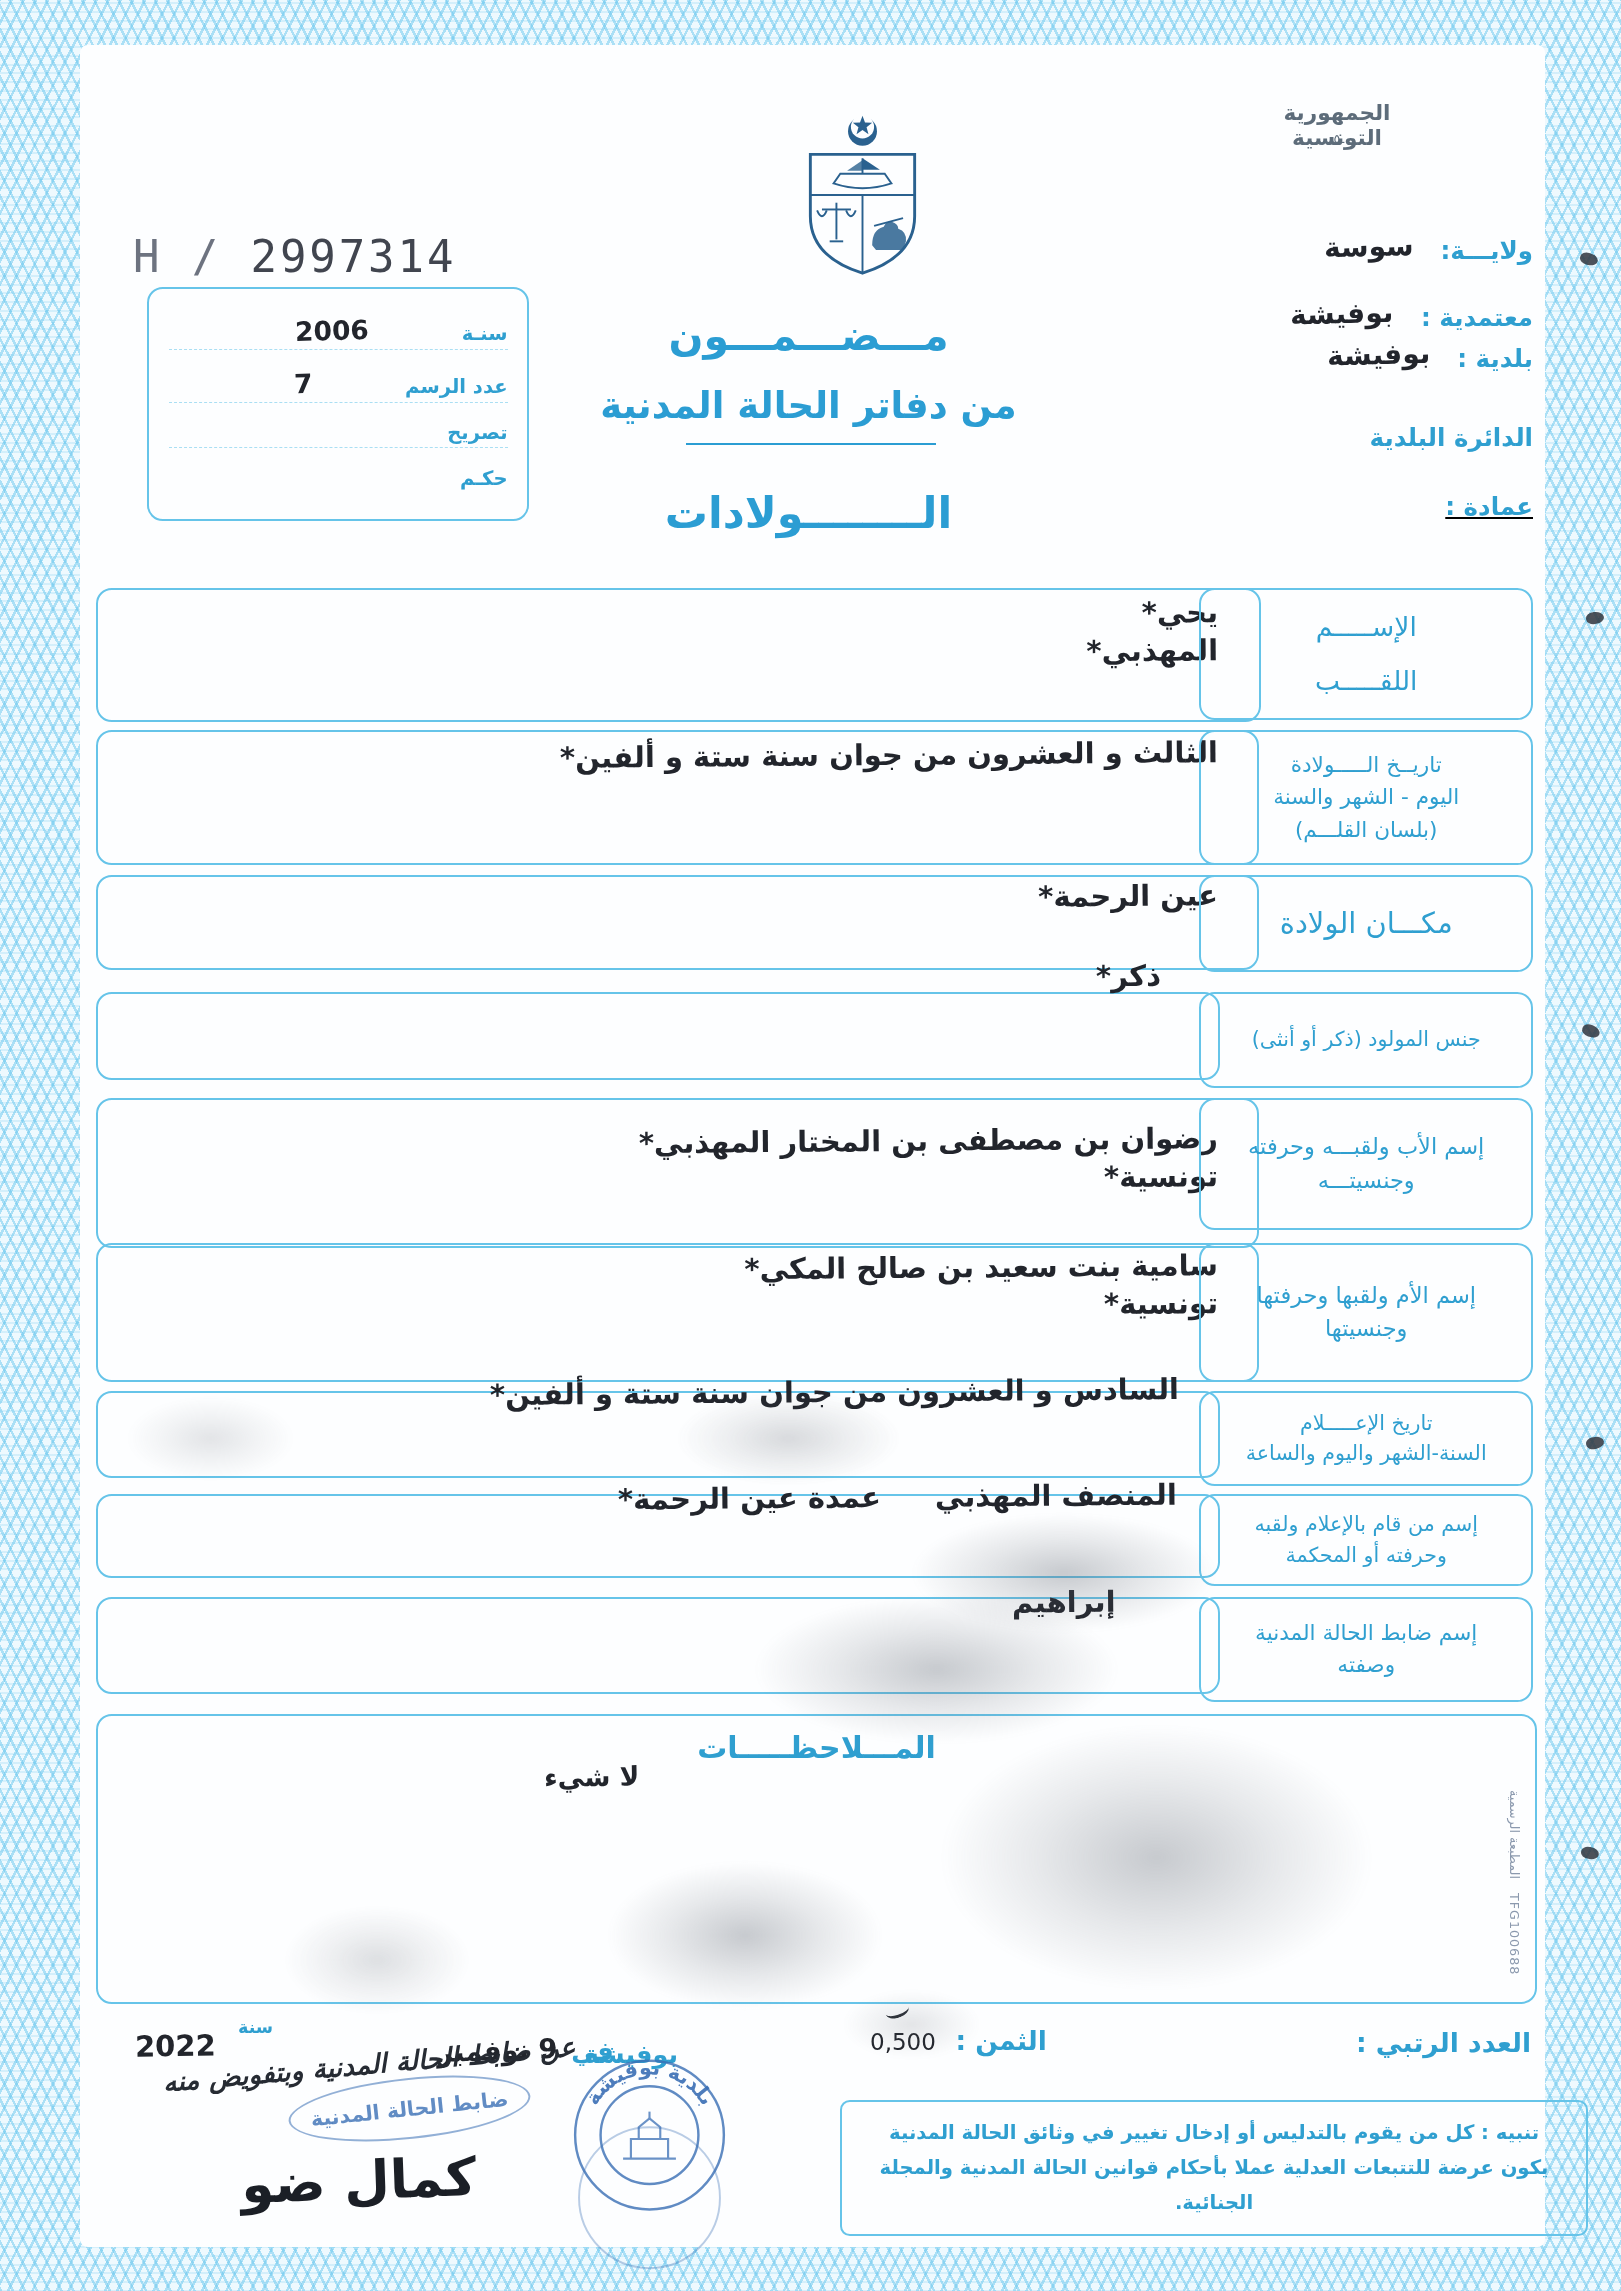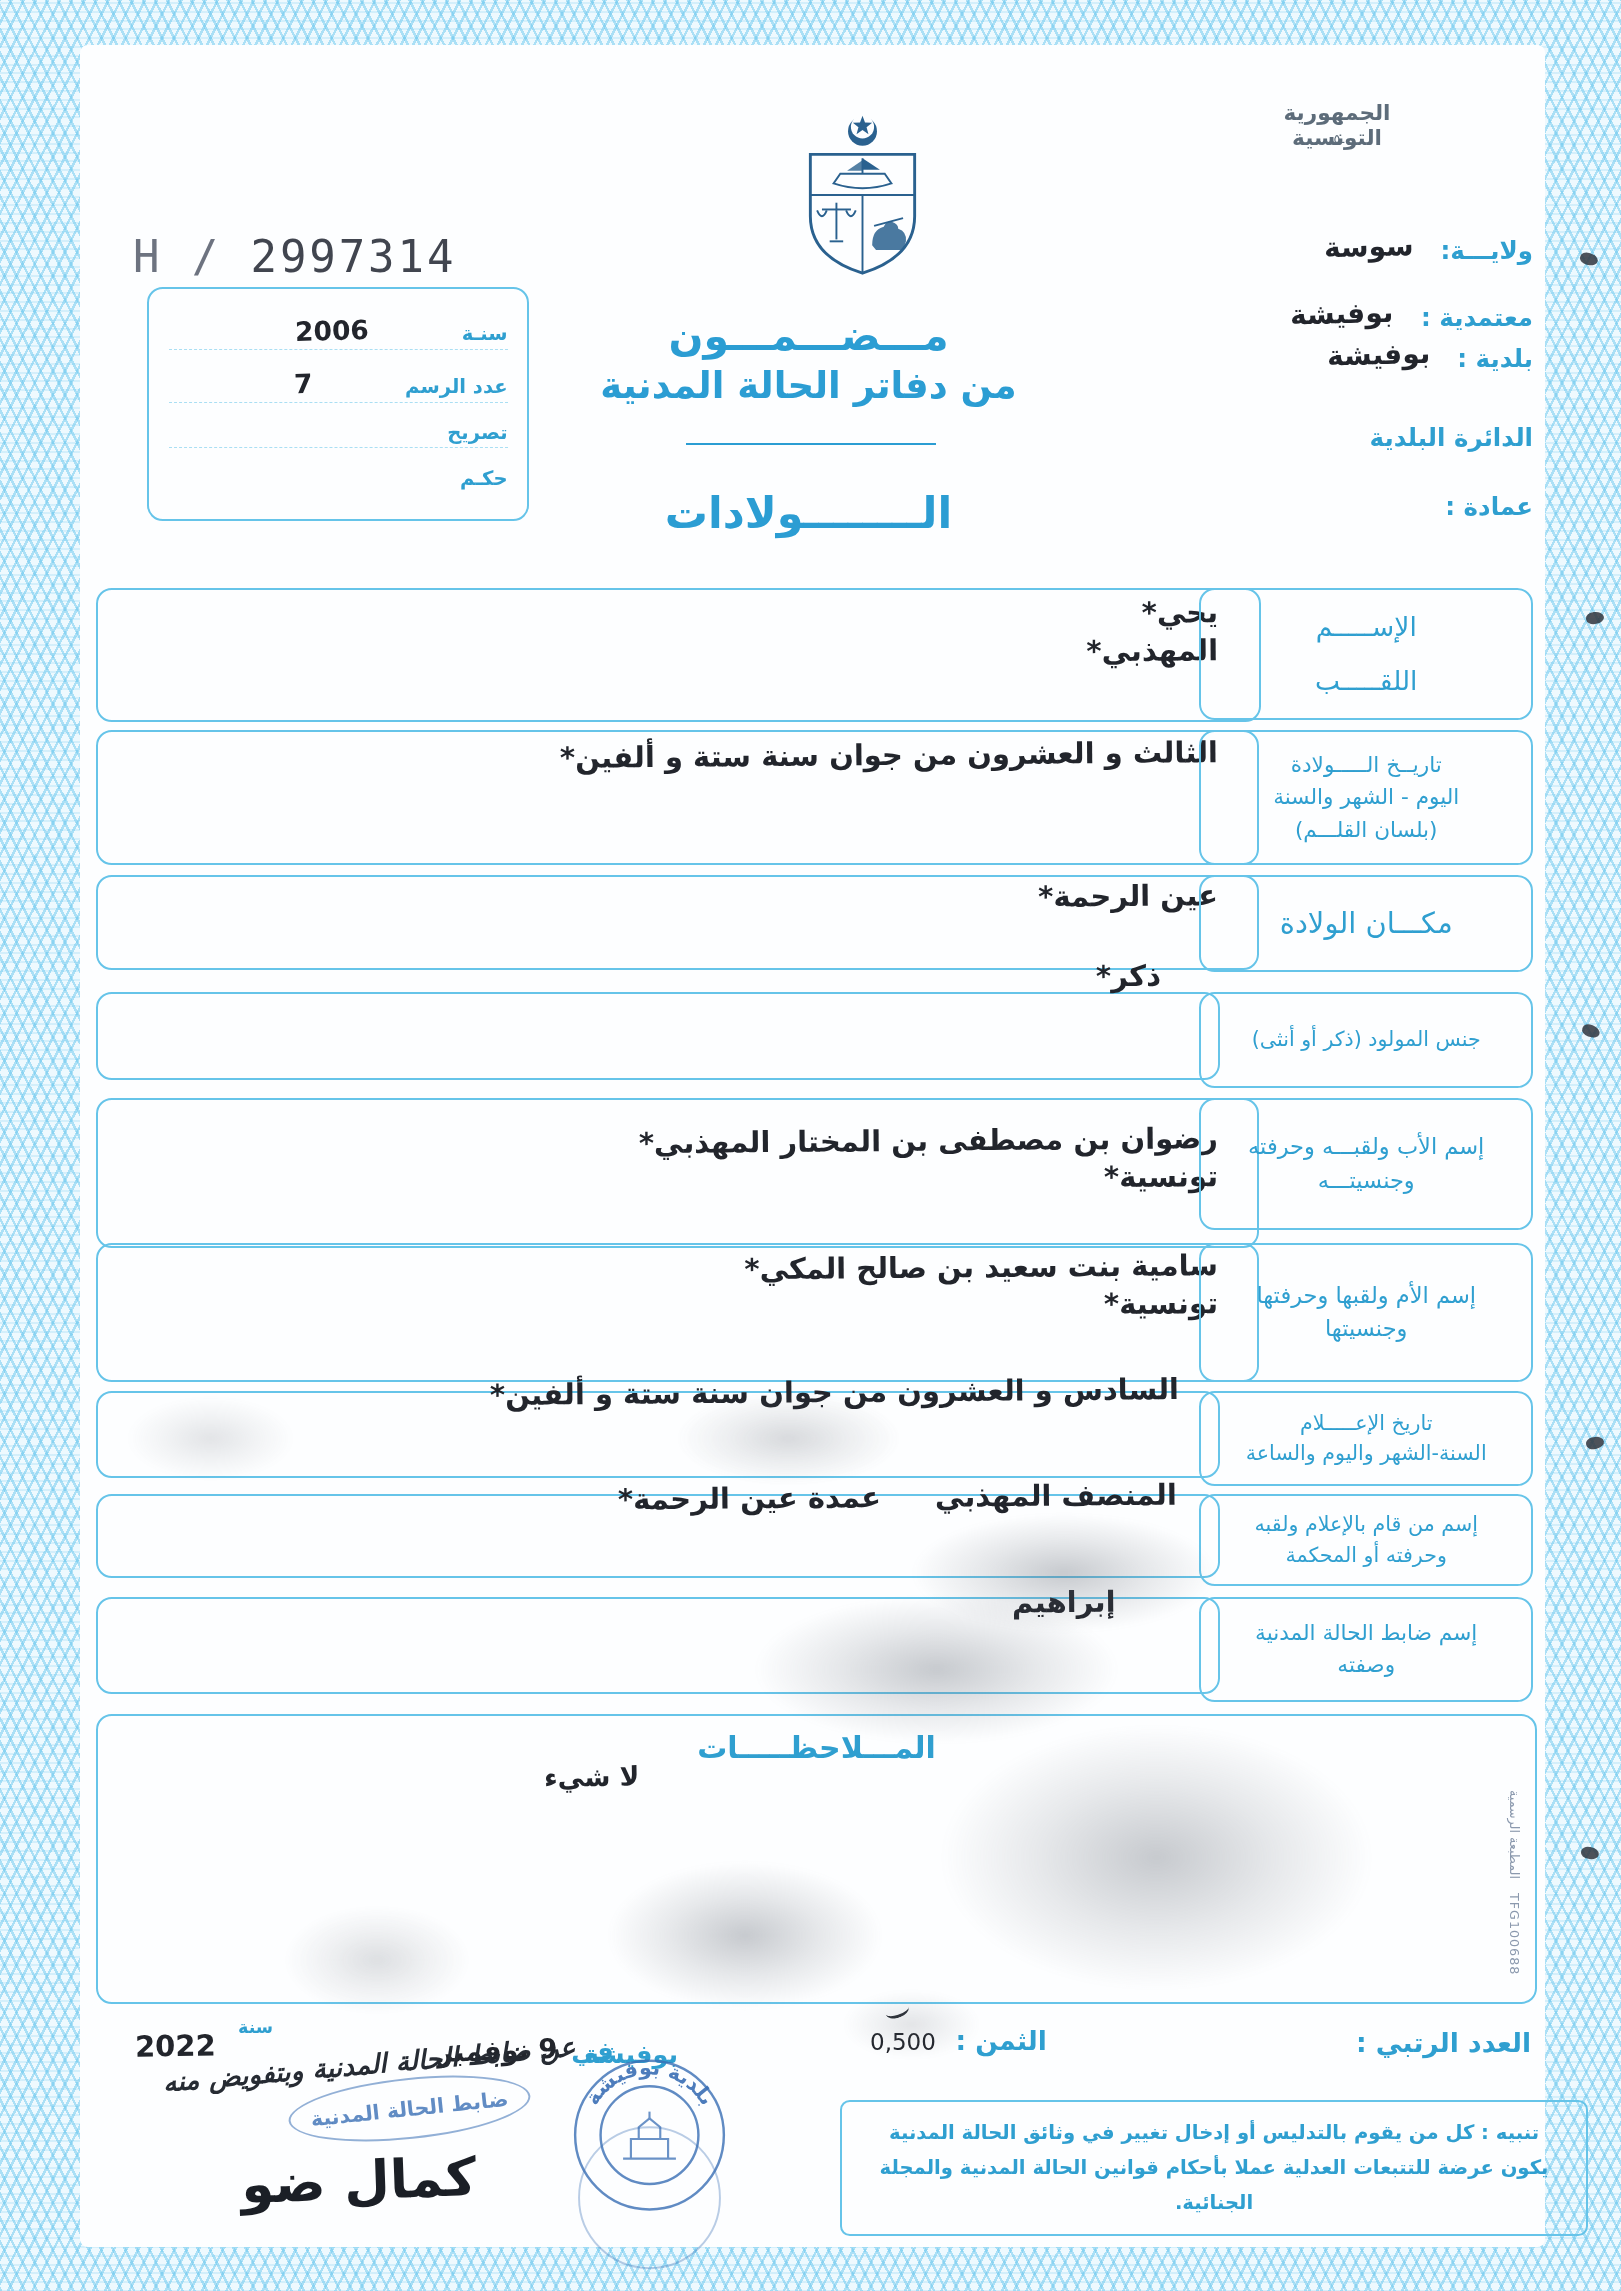--- a/index.html
+++ b/index.html
@@ -19,26 +19,26 @@
   .serial-prefix{color:#6d7380;}
 
   .regbox{position:absolute;left:147px;top:287px;width:339px;height:214px;direction:rtl;display:flex;flex-direction:column;justify-content:space-evenly;padding:7.8px 19.6px;}
   .reg-row{display:flex;align-items:baseline;border-bottom:1px dashed rgba(102,196,233,.55);padding-bottom:2.9px;}
   .reg-row:last-child{border-bottom:none;}
   .reg-label{color:#2f9fd0;font-size:19.6px;font-weight:bold;}
   .reg-value{color:#22252c;font-weight:bold;font-size:26.5px;margin-right:93px;transform:rotate(-1.5deg);}
 
   .emblem{position:absolute;left:794px;top:110px;width:137px;height:169px;}
   .t1{position:absolute;left:578px;top:312px;width:461px;text-align:center;font-size:41px;font-weight:bold;color:#2b9dd3;direction:rtl;}
-  .t2{position:absolute;left:549px;top:364px;width:519px;text-align:center;font-size:37px;font-weight:bold;color:#2b9dd3;direction:rtl;}
+  .t2{position:absolute;left:549px;top:384px;width:519px;text-align:center;font-size:37px;font-weight:bold;color:#2b9dd3;direction:rtl;}
   .t2u{position:absolute;left:686px;top:443px;width:250px;border-top:2.9px solid #2b9dd3;}
   .t3{position:absolute;left:578px;top:488px;width:461px;text-align:center;font-size:43px;font-weight:bold;color:#2b9dd3;direction:rtl;}
 
   .admin-row{position:absolute;right:88px;width:333px;display:flex;direction:rtl;gap:27.4px;align-items:baseline;}
-  .a1{top:233px;} .a2{top:300px;} .a3{top:341px;} .a4{top:423px;} .a5{top:492px;}
+  .a1{top:233px;} .a2{top:300px;} .a3{top:341px;} .a4{top:423px;} .a5{top:492px;text-decoration:underline;}
   .admin-label{color:#2f9fd0;font-weight:bold;font-size:24.5px;white-space:nowrap;}
   .admin-value{color:#22252c;font-weight:bold;font-size:28px;transform:rotate(-1.5deg) translateY(-2.9px);}
 
   .frow{position:absolute;left:96px;width:1437px;}
   .cbox{position:absolute;left:0;top:0;width:1120px;height:100%;}
   .lbox{position:absolute;right:0;top:0;width:310px;height:100%;display:flex;flex-direction:column;justify-content:center;align-items:center;text-align:center;color:#2f9fd0;font-weight:normal;direction:rtl;line-height:1.5;font-size:22.5px;padding:3.9px 9.8px;}
   .val{direction:rtl;text-align:right;color:#22252c;font-weight:bold;font-size:29px;transform:rotate(-0.5deg);}
   .vabs{position:absolute;}
   .gap2{margin-top:3.9px;}
   .r1{top:588px;height:120px;} .r1 .cbox{padding:9.8px 41px 0 0;} .r1 .lbox{justify-content:space-evenly;font-size:26.5px;}

